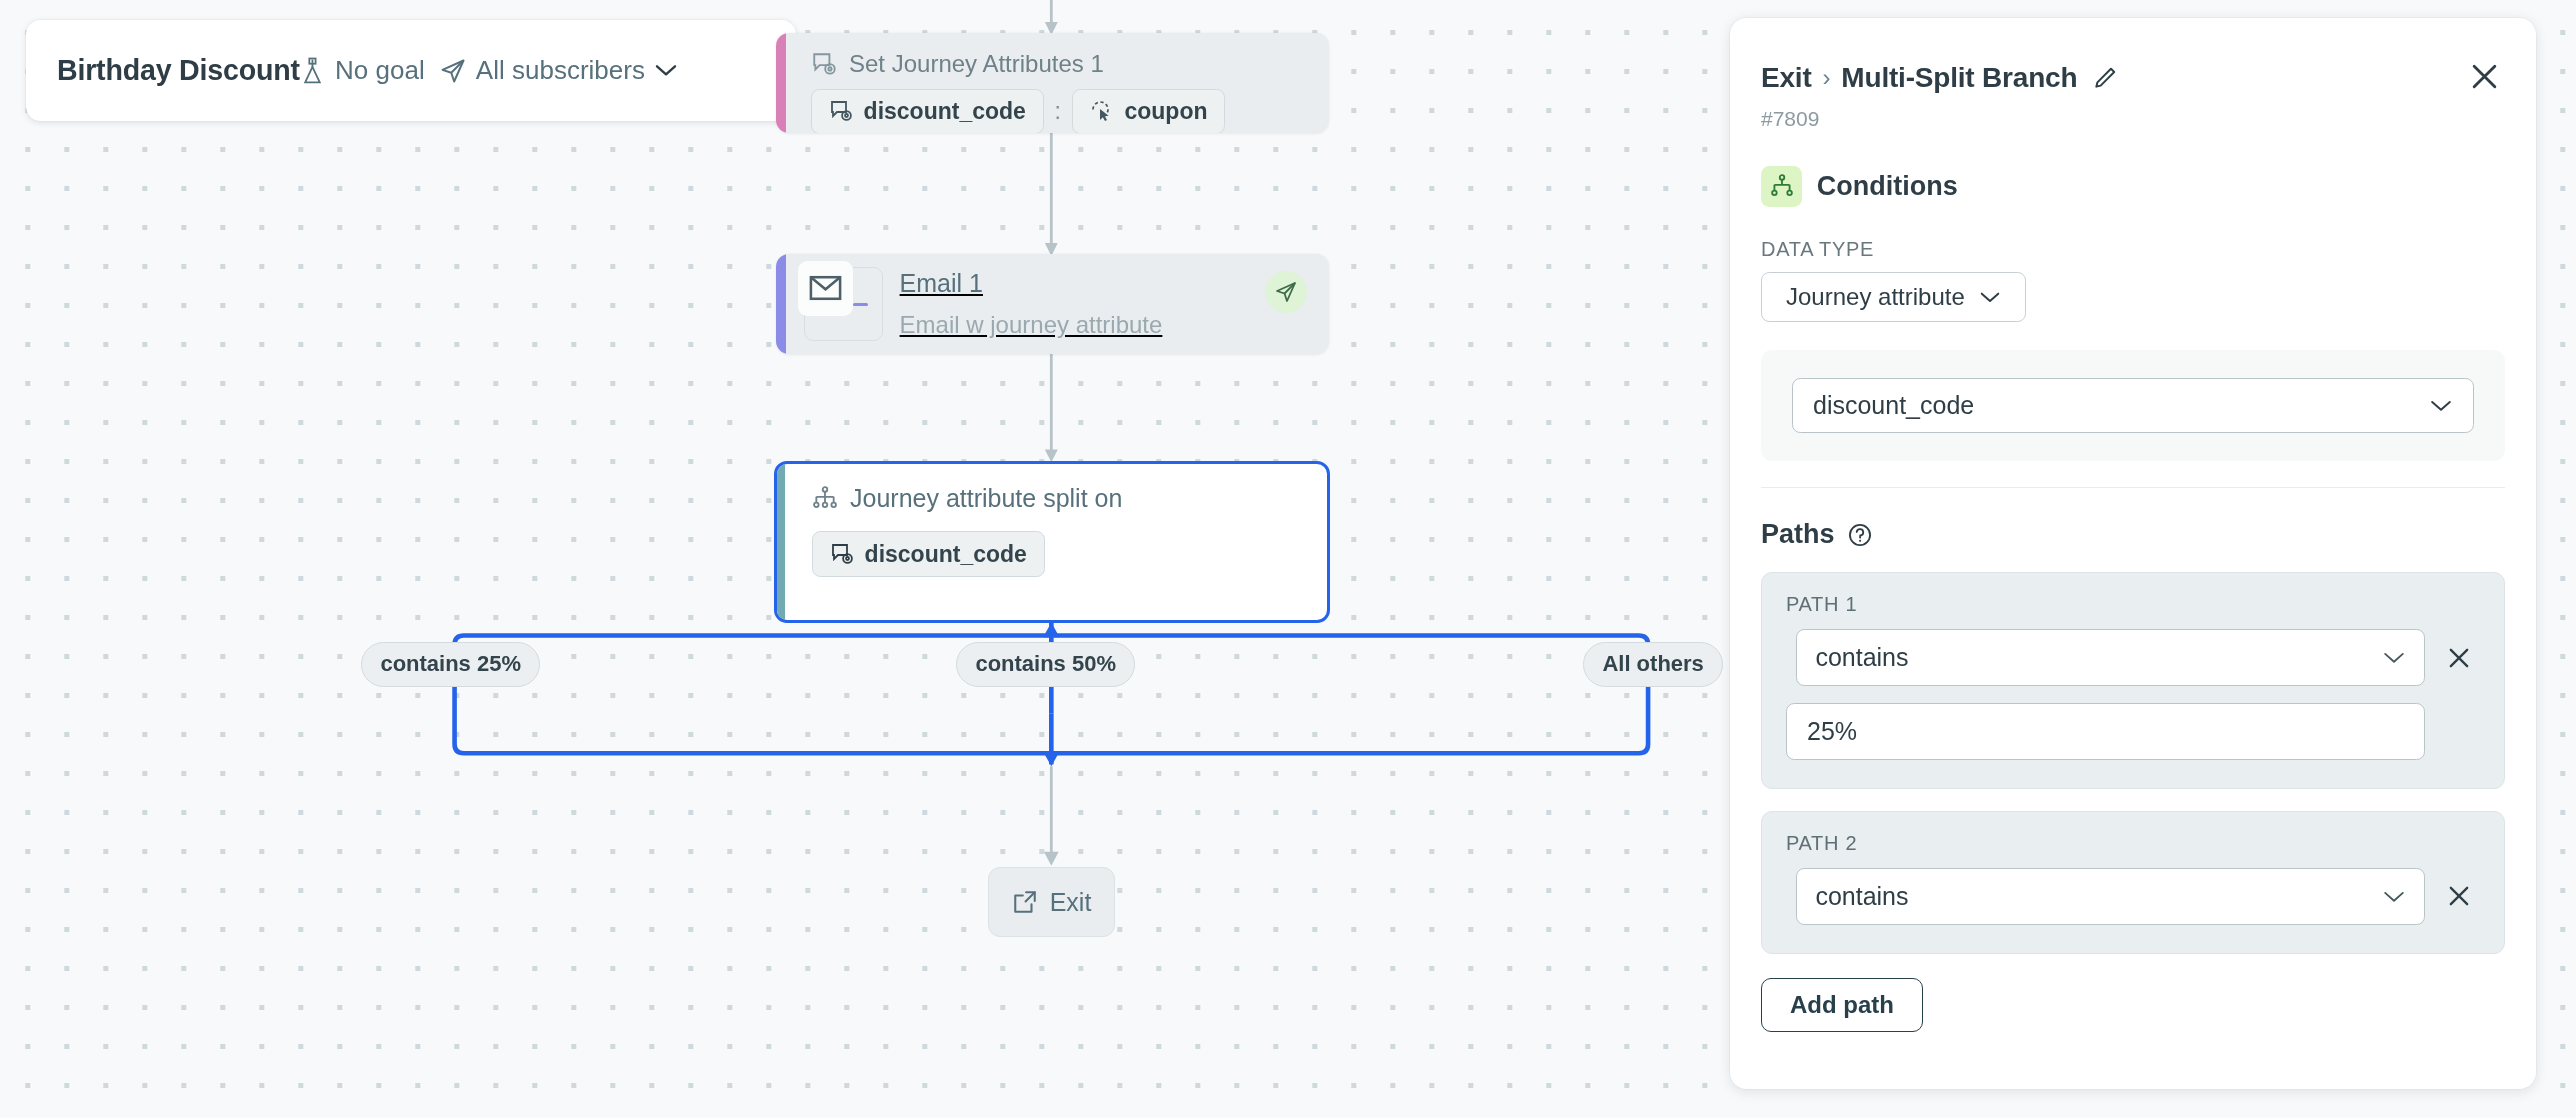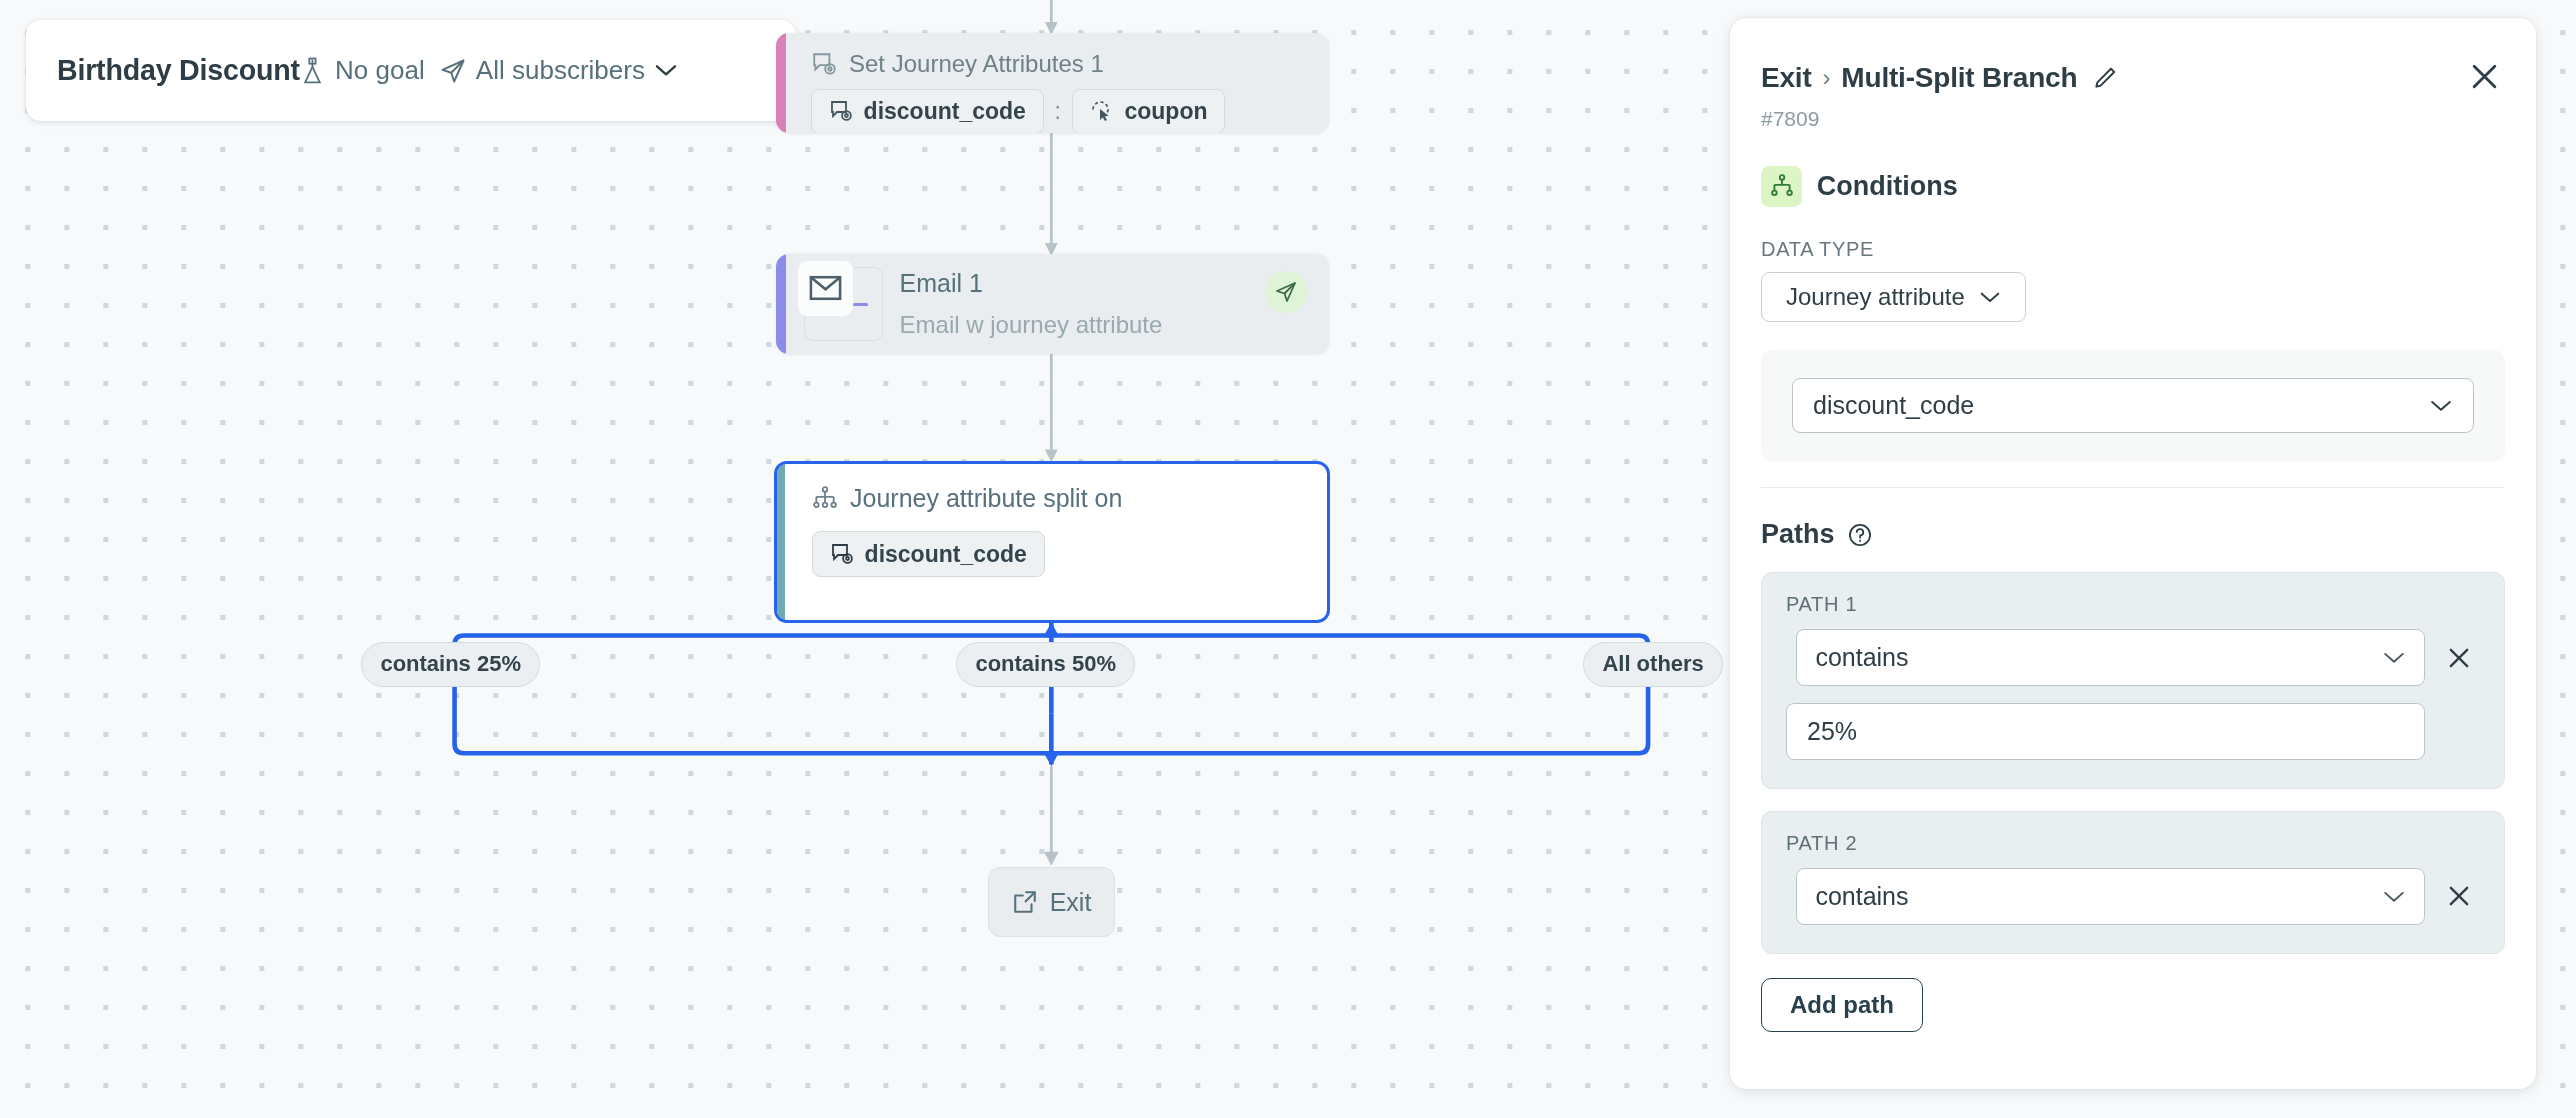--- a/index.html
+++ b/index.html
@@ -88,21 +88,21 @@
   }
   .email-thumb .tile {
     position: absolute; left: -7.4px; top: -7.4px; width: 55px; height: 55px;
     background: #fbfcfc; border-radius: 9.2px;
     display: flex; align-items: center; justify-content: center;
   }
   .email-thumb .scribble {
     position: absolute; left: 48px; top: 35px; width: 14.7px; height: 2.8px;
     background: #8b8ce8; border-radius: 1.8px;
   }
-  .email-texts { display: flex; flex-direction: column; justify-content: center; gap: 13px; }
+  .email-texts { display: flex; flex-direction: column; justify-content: center; gap: 13px; text-decoration: underline; }
   .email-name { font-size: 25px; color: #56707c; }
   .email-sub { font-size: 24px; color: #9aa9b0; }
   #node-email .send-badge {
     position: absolute; right: 22px; top: 16.6px;
     width: 42px; height: 42px; border-radius: 50%;
     background: #dff3d6; display: flex; align-items: center; justify-content: center;
   }
 
   
   #node-split {

